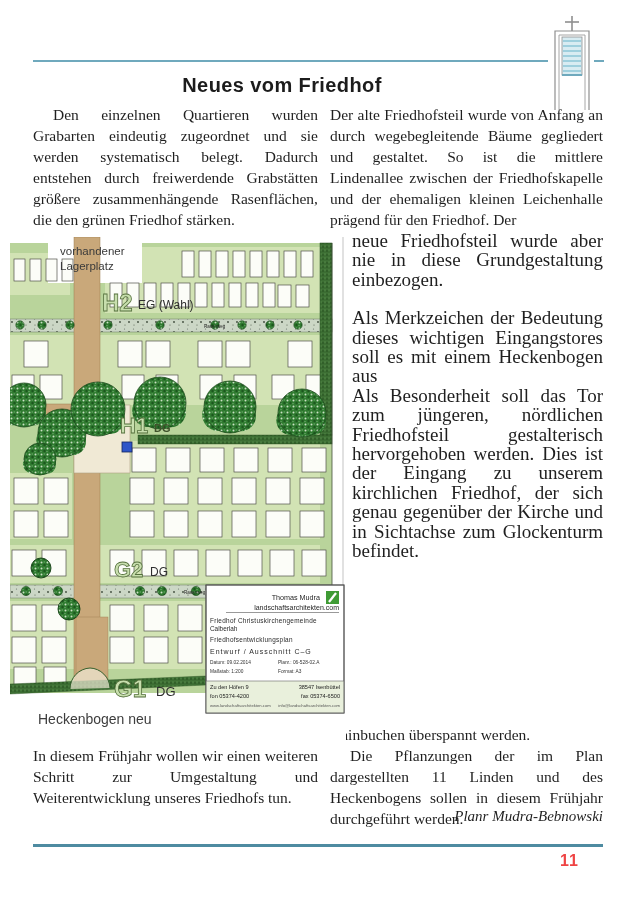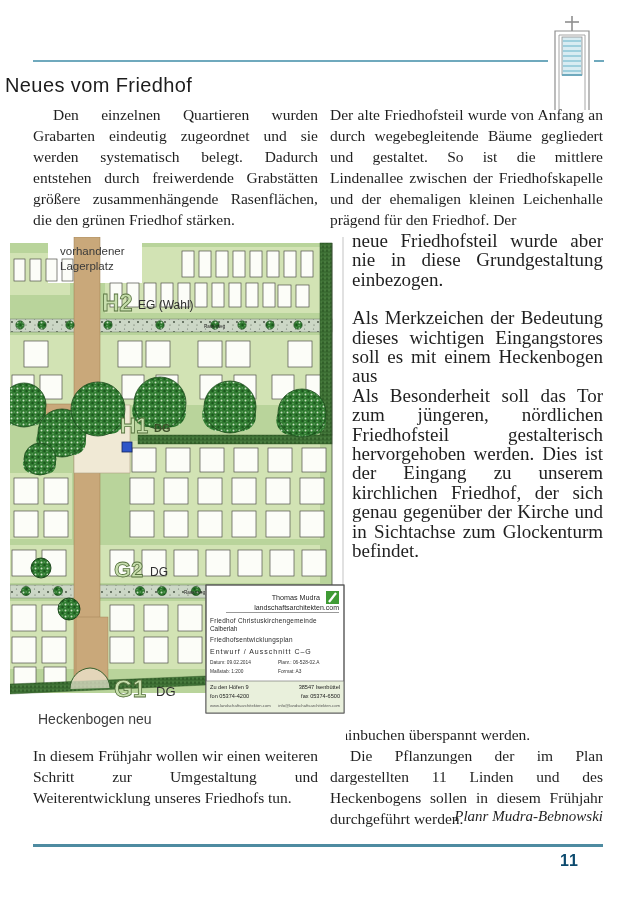--- a/index.html
+++ b/index.html
@@ -1,32 +1,32 @@
 <!DOCTYPE html>
 <html lang="de"><head>
 <meta charset="utf-8">
 <style>
   html,body{margin:0;padding:0;background:#e8e8e8;}
   .page{position:relative;width:635px;height:900px;background:#ffffff;overflow:hidden;
         font-family:"Liberation Serif", serif;color:#1f1f1f;}
   .abs{position:absolute;}
   
   .rule{position:absolute;background:#6fa9bd;}
-  .page-title{position:absolute;top:74px;left:5px;width:540px;text-align:left;
-      font-family:"Liberation Sans", sans-serif;font-size:20px;font-weight:400;
+  .page-title{position:absolute;top:74px;left:12px;width:540px;text-align:center;
+      font-family:"Liberation Sans", sans-serif;font-size:20px;font-weight:700;
       letter-spacing:.4px;color:#1c1c1c;}
   
   .txt{position:absolute;text-align:justify;font-size:15.5px;line-height:21px;}
   .txt p{margin:0;}
   .indent{text-indent:20px;}
   .narrow{line-height:19.4px;font-size:19px;}
   .gap{height:19px;}
   .signature{position:absolute;text-align:right;font-style:italic;font-size:15px;}
   .pagenum{position:absolute;font-family:"Liberation Sans", sans-serif;
-      font-size:16px;font-weight:700;letter-spacing:1px;color:#0c4a6e;}
+      font-size:16px;font-weight:700;letter-spacing:1px;color:#ef4444;}
   .rule-bottom{position:absolute;background:#4e8ba1;}
   
   svg text{font-family:"Liberation Sans", sans-serif;}
 </style>
 </head>
 <body>
 
 <div class="page">
 
   <div class="rule" style="left:33px;top:60px;width:515px;height:2px;"></div>

